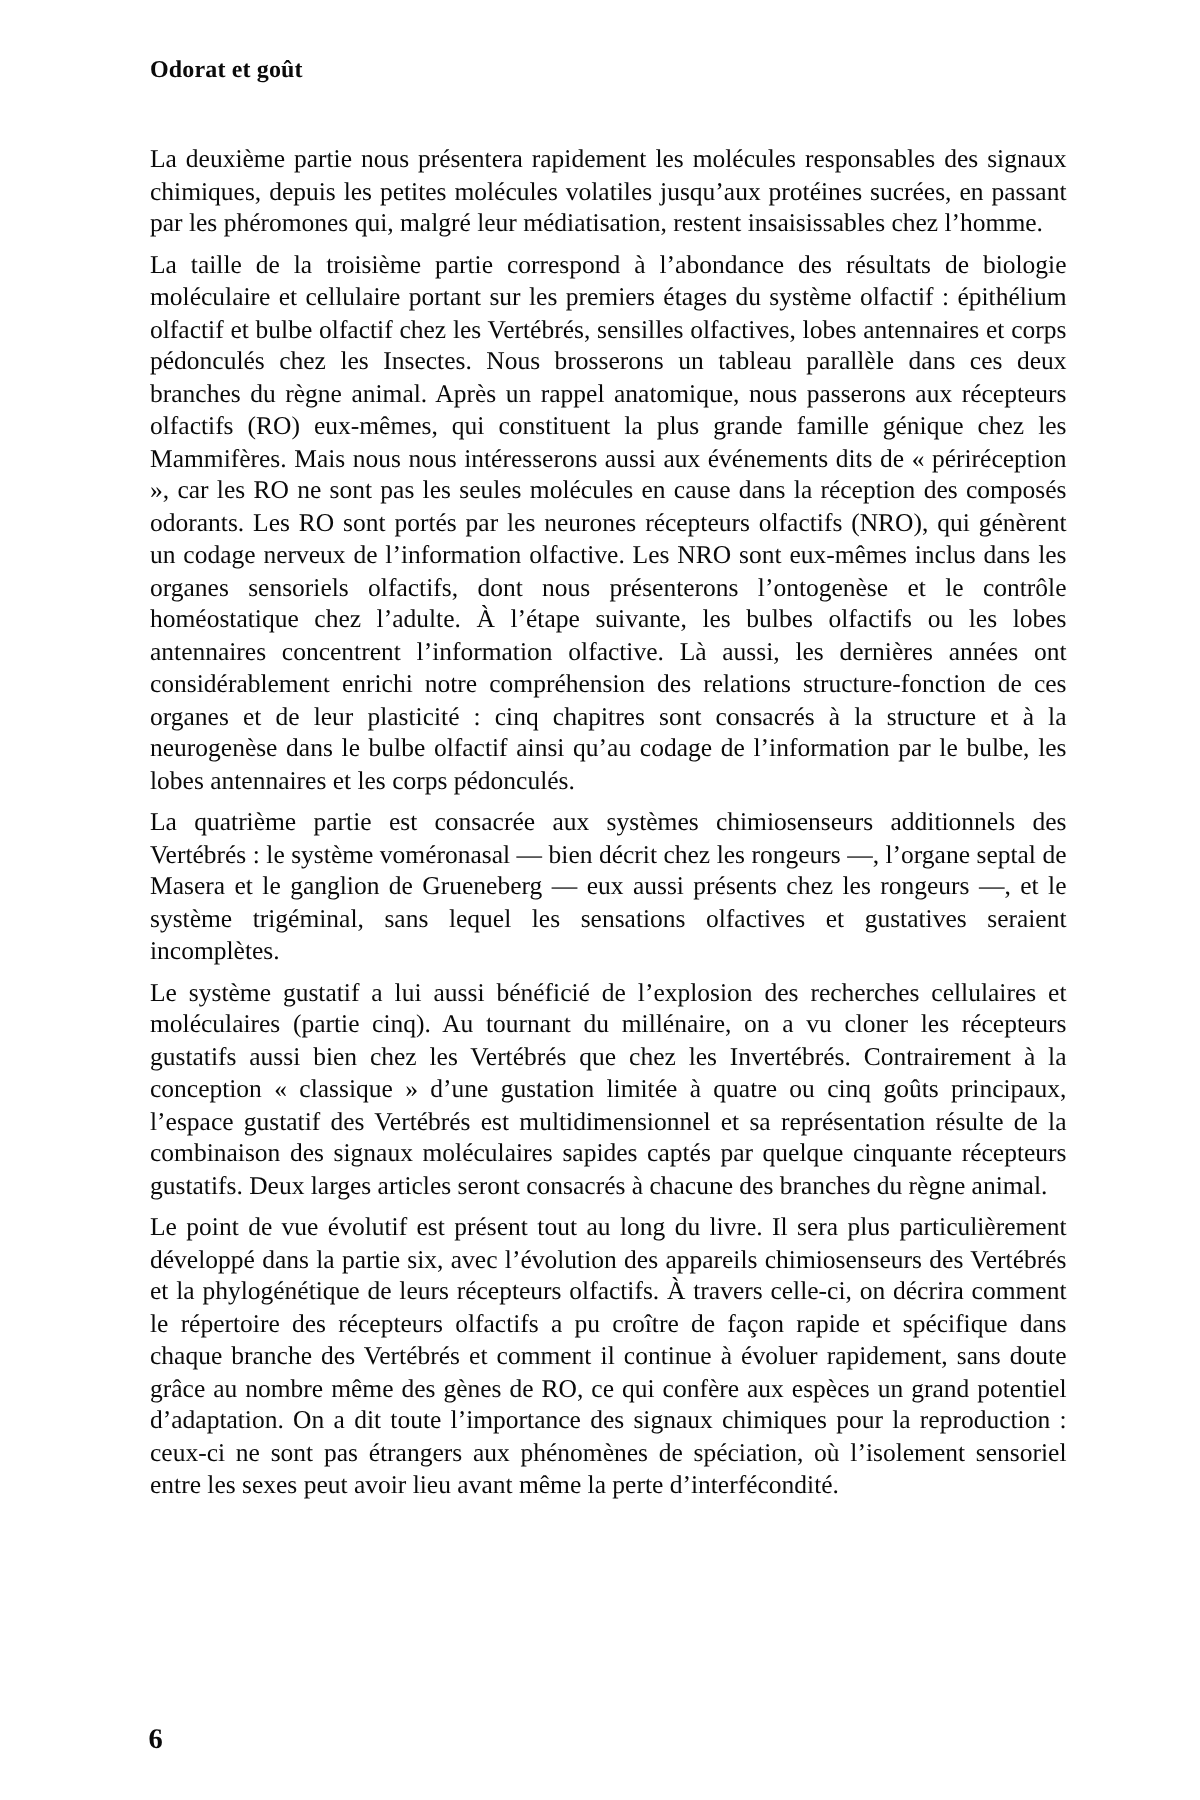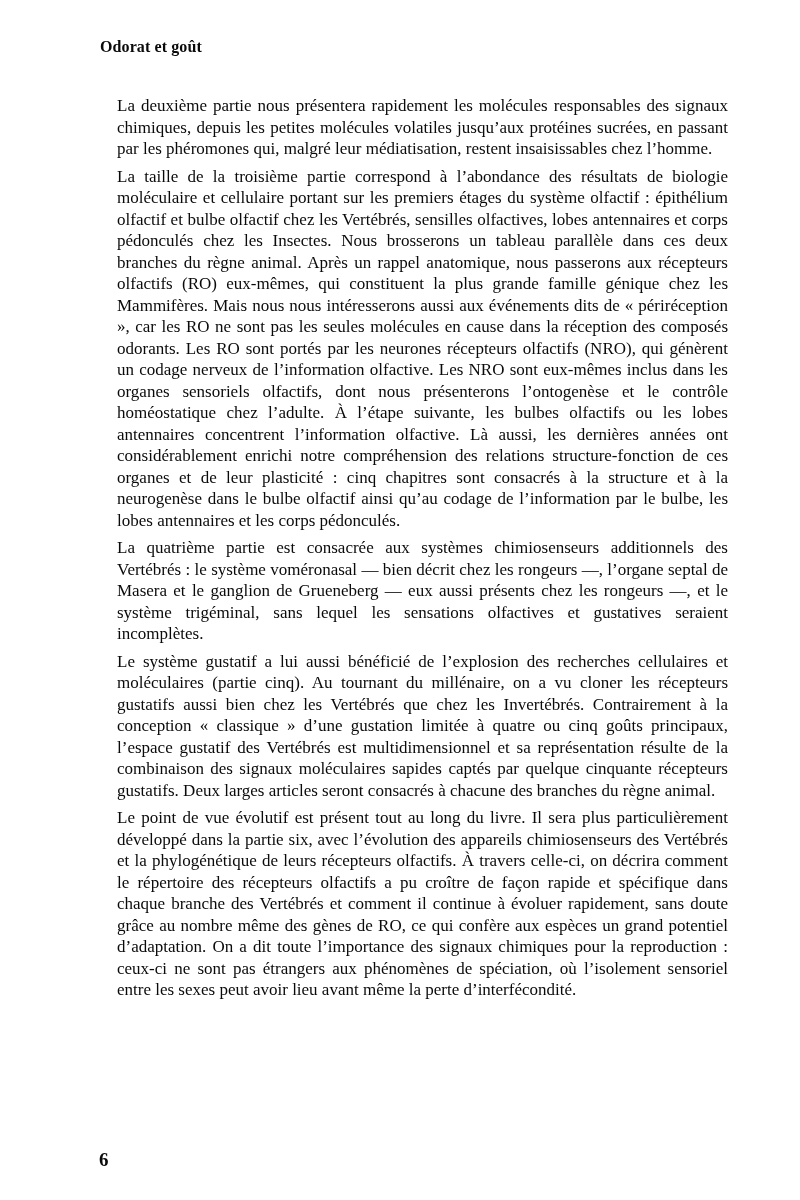--- a/index.html
+++ b/index.html
@@ -21,21 +21,21 @@
     position: absolute;
     left: 100px;
     top: 38px;
     font-size: 16px;
     font-weight: bold;
     letter-spacing: 0.1px;
     white-space: nowrap;
   }
   .body-text {
     position: absolute;
-    left: 117px;
+    left: 100px;
     top: 95px;
     width: 611px;
     font-size: 17px;
     line-height: 21.5px;
     text-align: justify;
     text-justify: inter-word;
   }
   .body-text p {
     margin: 0 0 6px 0;
     padding: 0;

